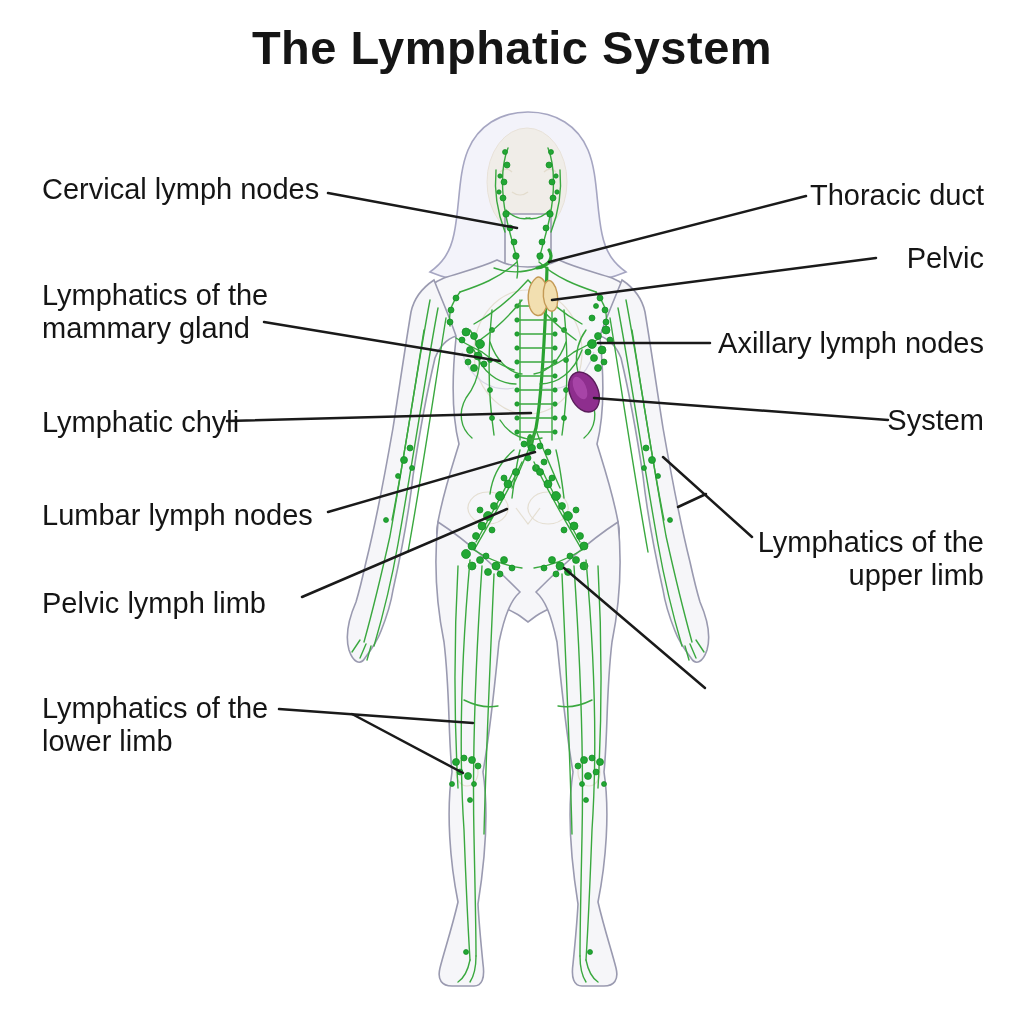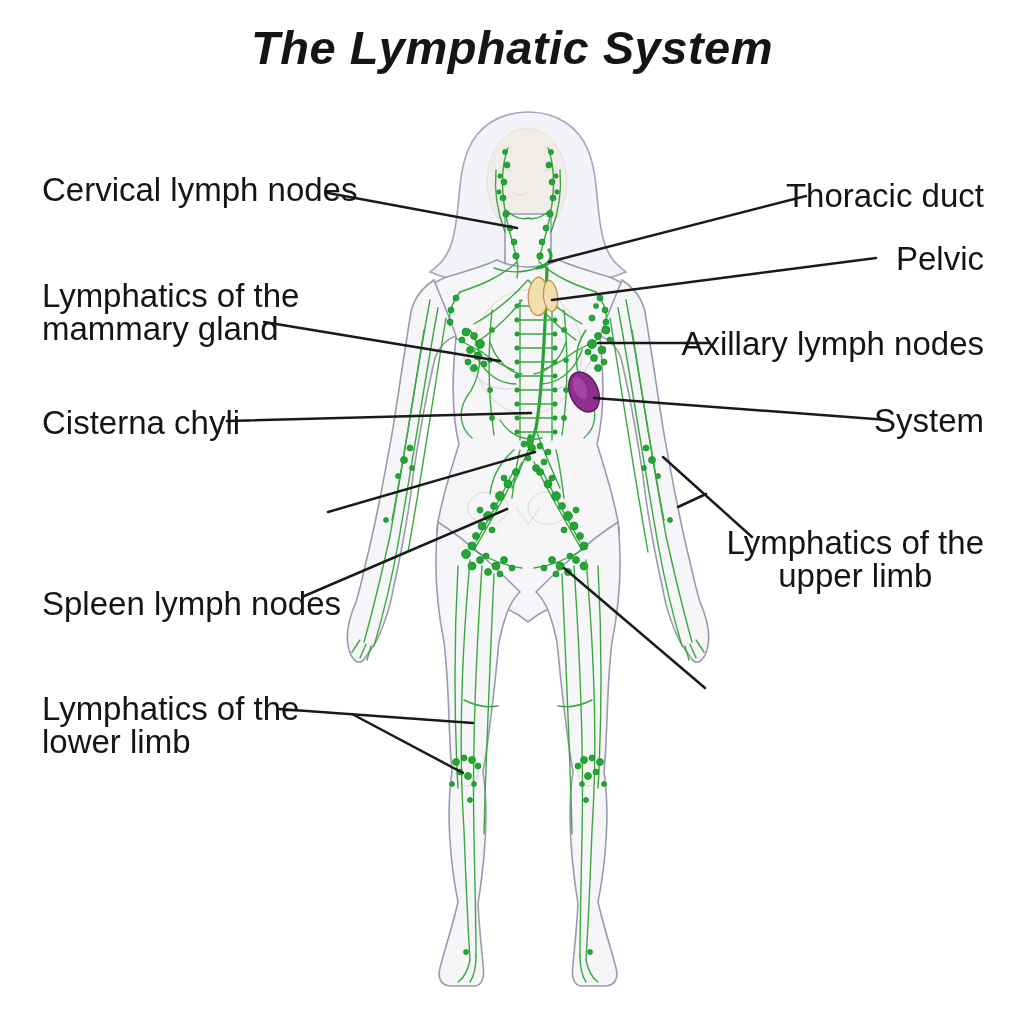--- a/index.html
+++ b/index.html
@@ -1,21 +1,21 @@
 <!DOCTYPE html>
 <html style="--background: #ffffff; --text: #151515; --leader-line: #1a1a1a; --lymph-vessel-green: #3aa83f; --lymph-node-green: #22a734; --thoracic-duct-green: #2aa232; --thymus-cream: #f2dfb0; --thymus-outline: #c49a56; --spleen-purple: #8e2e8e; --spleen-outline: #5a1c5a; --body-fill: #f6f6f9; --body-outline: #9a9ab0;"><head>
 <meta charset="utf-8">
 <style>
   html,body{margin:0;padding:0;background:#fff;}
   .canvas{position:relative;width:1024px;height:1024px;background:var(--background,#fff);overflow:hidden;
           font-family:"Liberation Sans",sans-serif;}
   .title{position:absolute;top:22px;left:0;right:0;text-align:center;
-         font-weight:bold;font-size:47px;line-height:1.1;color:var(--text,#111);letter-spacing:.5px;font-style:italic;}
-  .lbl{position:absolute;font-size:33px;line-height:33px;color:var(--text,#151515);white-space:pre-line;}
-  .lbl.right{text-align:center;}
+         font-weight:bold;font-size:47px;line-height:1.1;color:var(--text,#111);letter-spacing:.5px;}
+  .lbl{position:absolute;font-size:29px;line-height:33px;color:var(--text,#151515);white-space:pre-line;}
+  .lbl.right{text-align:right;}
   svg.fig{position:absolute;left:0;top:0;width:1024px;height:1024px;}
   .body-fill{fill:var(--body-fill,#f6f6f9);stroke:var(--body-outline,#9a9ab0);stroke-width:1.6;}
   .hair{fill:#f3f3fa;stroke:#a6a6c2;stroke-width:1.6;}
   .skel{fill:#efe9db;stroke:#ded3bd;stroke-width:1;opacity:.55;}
   .skline{fill:none;stroke:#ddd4c0;stroke-width:1.2;opacity:.7;}
   .contour{fill:none;stroke:#d6d6e4;stroke-width:1.2;}
   .vessel{fill:none;stroke:var(--lymph-vessel-green,#3aa83f);stroke-width:1.4;stroke-linecap:round;}
   .vessel.thick{stroke:var(--thoracic-duct-green,#2aa232);stroke-width:3.2;}
   .node circle{fill:var(--lymph-node-green,#22a734);stroke:#128b22;stroke-width:.7;}
   .organ-thymus{fill:var(--thymus-cream,#f2dfb0);stroke:var(--thymus-outline,#c49a56);stroke-width:1.4;}
@@ -360,22 +360,23 @@
       <line x1="888" y1="420" x2="594" y2="398"></line>
       <line x1="752" y1="537" x2="663" y2="457"></line>
       <line x1="706" y1="494" x2="678" y2="507"></line>
       <line x1="705" y1="688" x2="564" y2="568"></line>
     </g>
   </svg>
 
   <div class="lbl" style="left:42px;top:173px;">Cervical lymph nodes</div>
   <div class="lbl" style="left:42px;top:279px;">Lymphatics of the
 mammary gland</div>
-  <div class="lbl" style="left:42px;top:406px;">Cisterna chyli</div>
-  <div class="lbl" style="left:42px;top:587px;">Spleen lymph nodes</div>
+  <div class="lbl" style="left:42px;top:406px;">Lymphatic chyli</div>
+  <div class="lbl" style="left:42px;top:499px;">Lumbar lymph nodes</div>
+  <div class="lbl" style="left:42px;top:587px;">Pelvic lymph limb</div>
   <div class="lbl" style="left:42px;top:692px;">Lymphatics of the
 lower limb</div>
 
   <div class="lbl right" style="right:40px;top:179px;">Thoracic duct</div>
   <div class="lbl right" style="right:40px;top:242px;">Pelvic</div>
   <div class="lbl right" style="right:40px;top:327px;margin-left:40px;">Axillary lymph nodes</div>
   <div class="lbl right" style="right:40px;top:404px;">System</div>
   <div class="lbl right" style="right:40px;top:526px;">Lymphatics of the
 upper limb</div>
 

